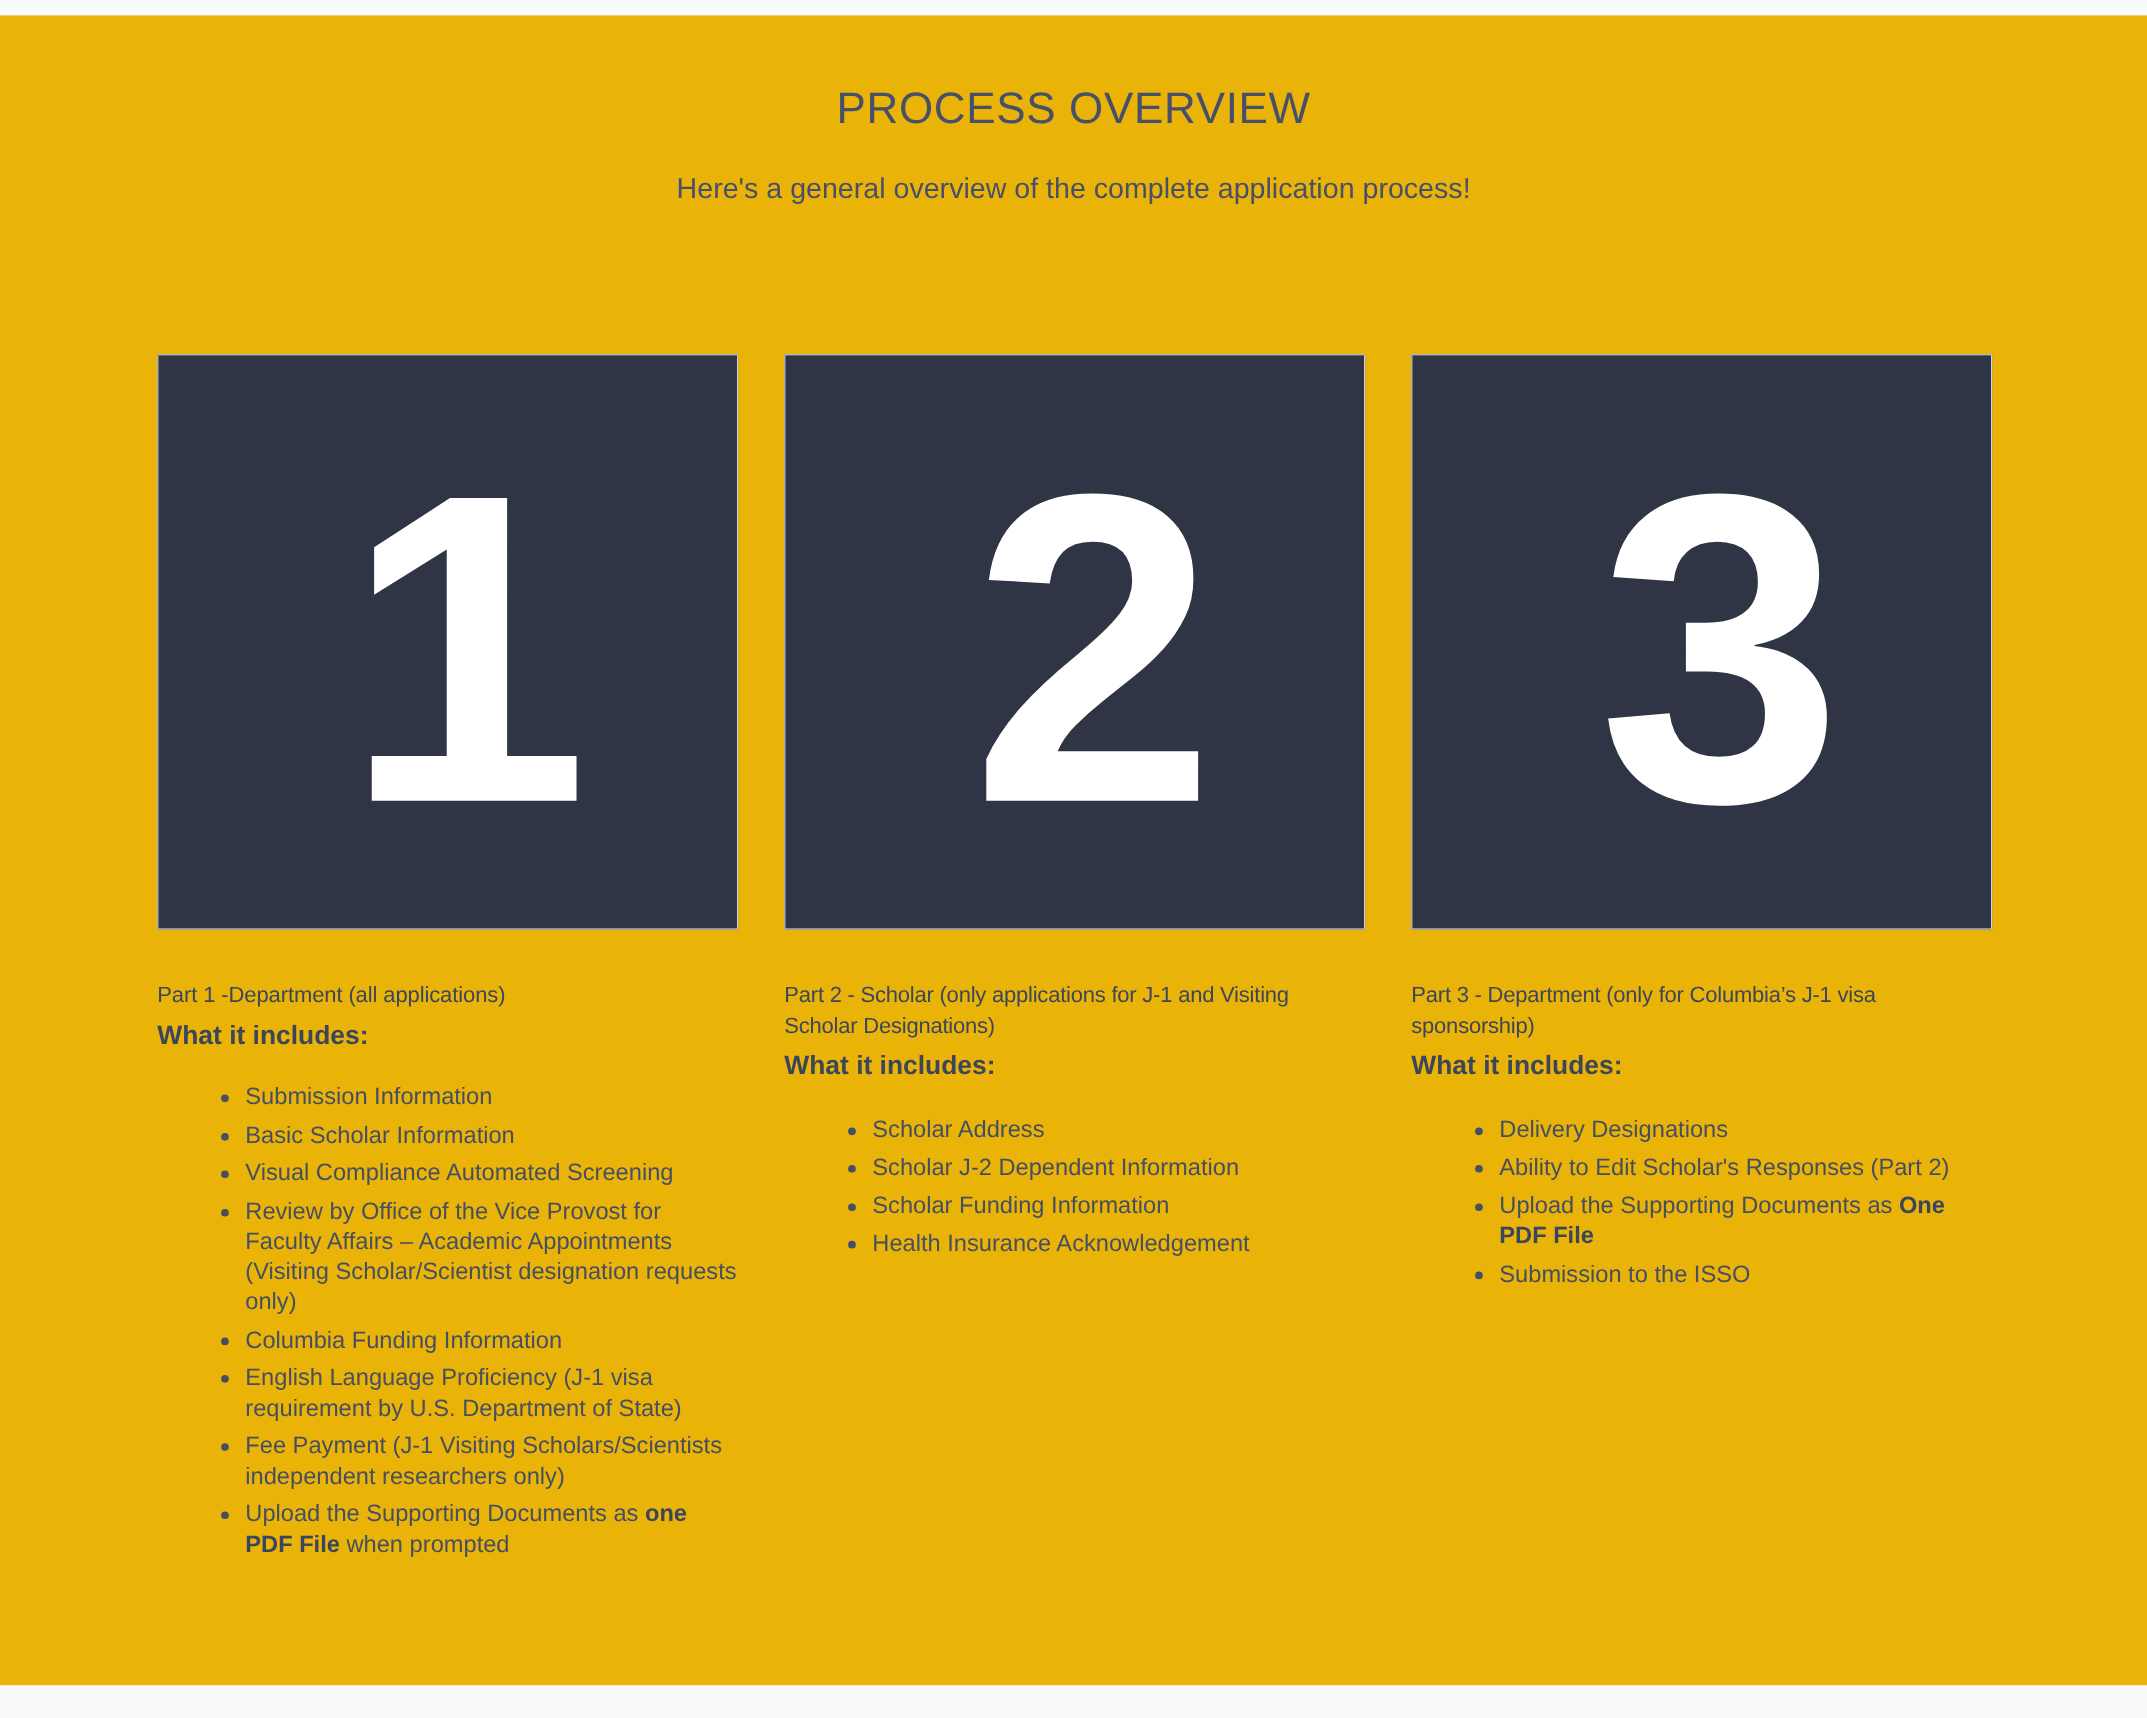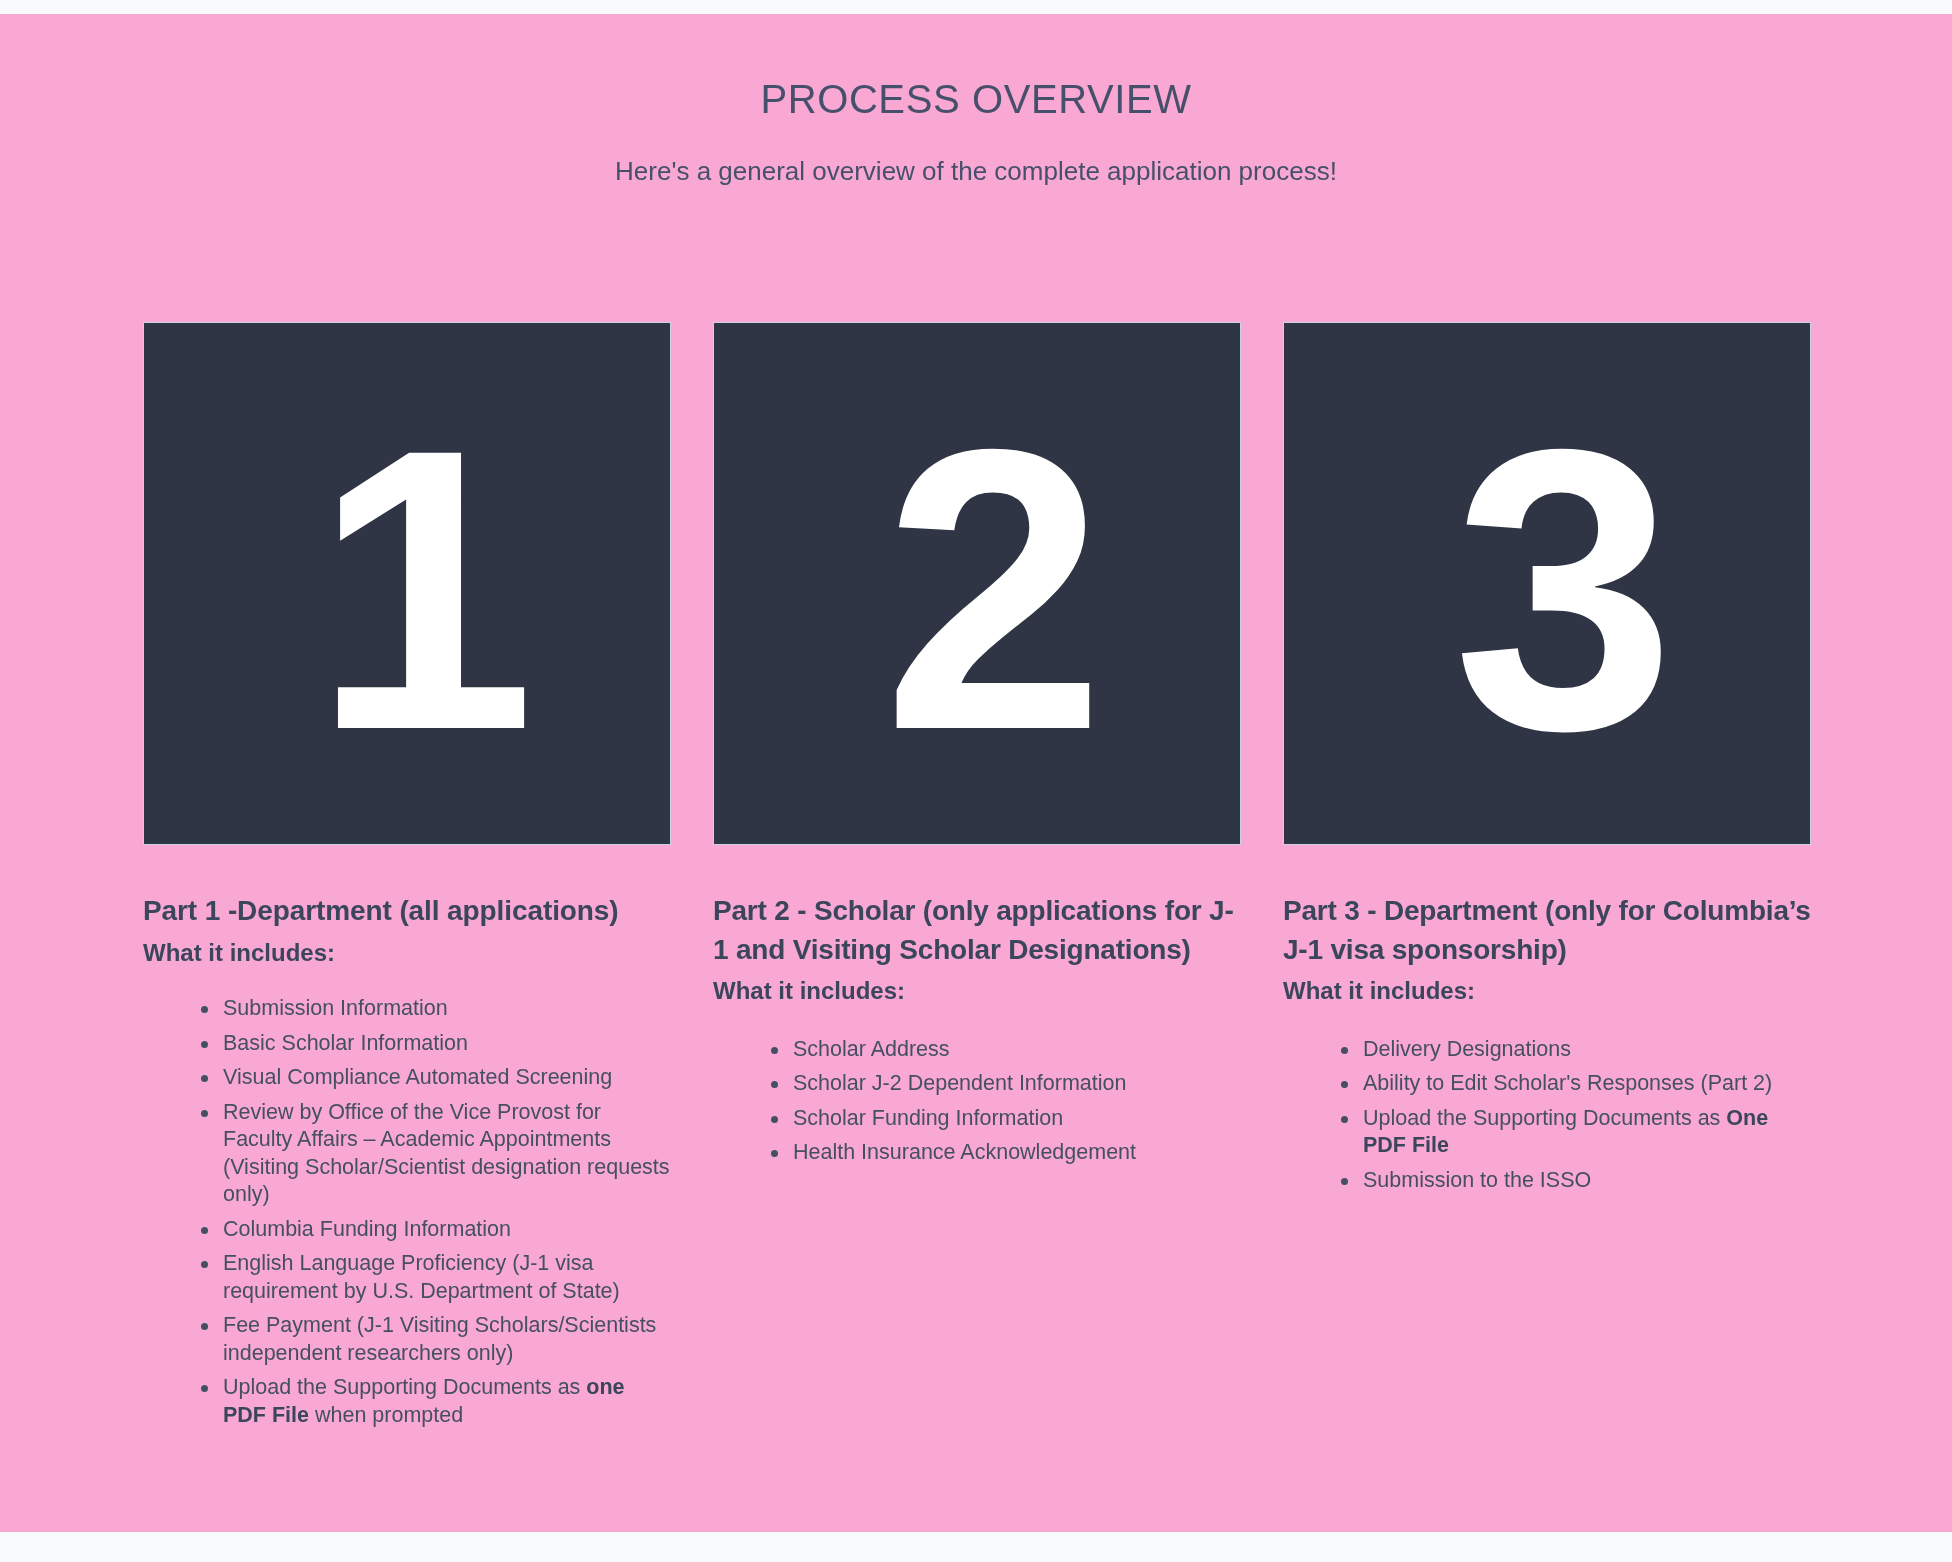--- a/index.html
+++ b/index.html
@@ -14,21 +14,21 @@
     background: #f8fafc;
     font-family: "Liberation Sans", "DejaVu Sans", sans-serif;
     overflow: hidden;
   }
   .page {
     position: absolute;
     left: 0;
     top: 14px;
     width: 1952px;
     height: 1518px;
-    background: #f9a8d4;
+    background: #eab308;
   }
   .page-title {
     margin: 0;
     padding-top: 62px;
     text-align: center;
     font-size: 40px;
     font-weight: 400;
     letter-spacing: 0.6px;
     color: #46506a;
     line-height: 1.15;
@@ -71,22 +71,22 @@
     font-size: 400px;
     font-weight: 700;
     line-height: 1;
     letter-spacing: -6px;
     transform: translate(14px, 6px);
     user-select: none;
   }
   .part-title {
     margin: 0;
     padding-top: 47px;
-    font-size: 28px;
-    font-weight: 700;
+    font-size: 20px;
+    font-weight: 400;
     color: #3b465c;
     line-height: 1.38;
     letter-spacing: -0.1px;
   }
   .includes-label {
     margin: 0;
     padding-top: 5px;
     font-size: 24px;
     font-weight: 700;
     color: #3b465c;

